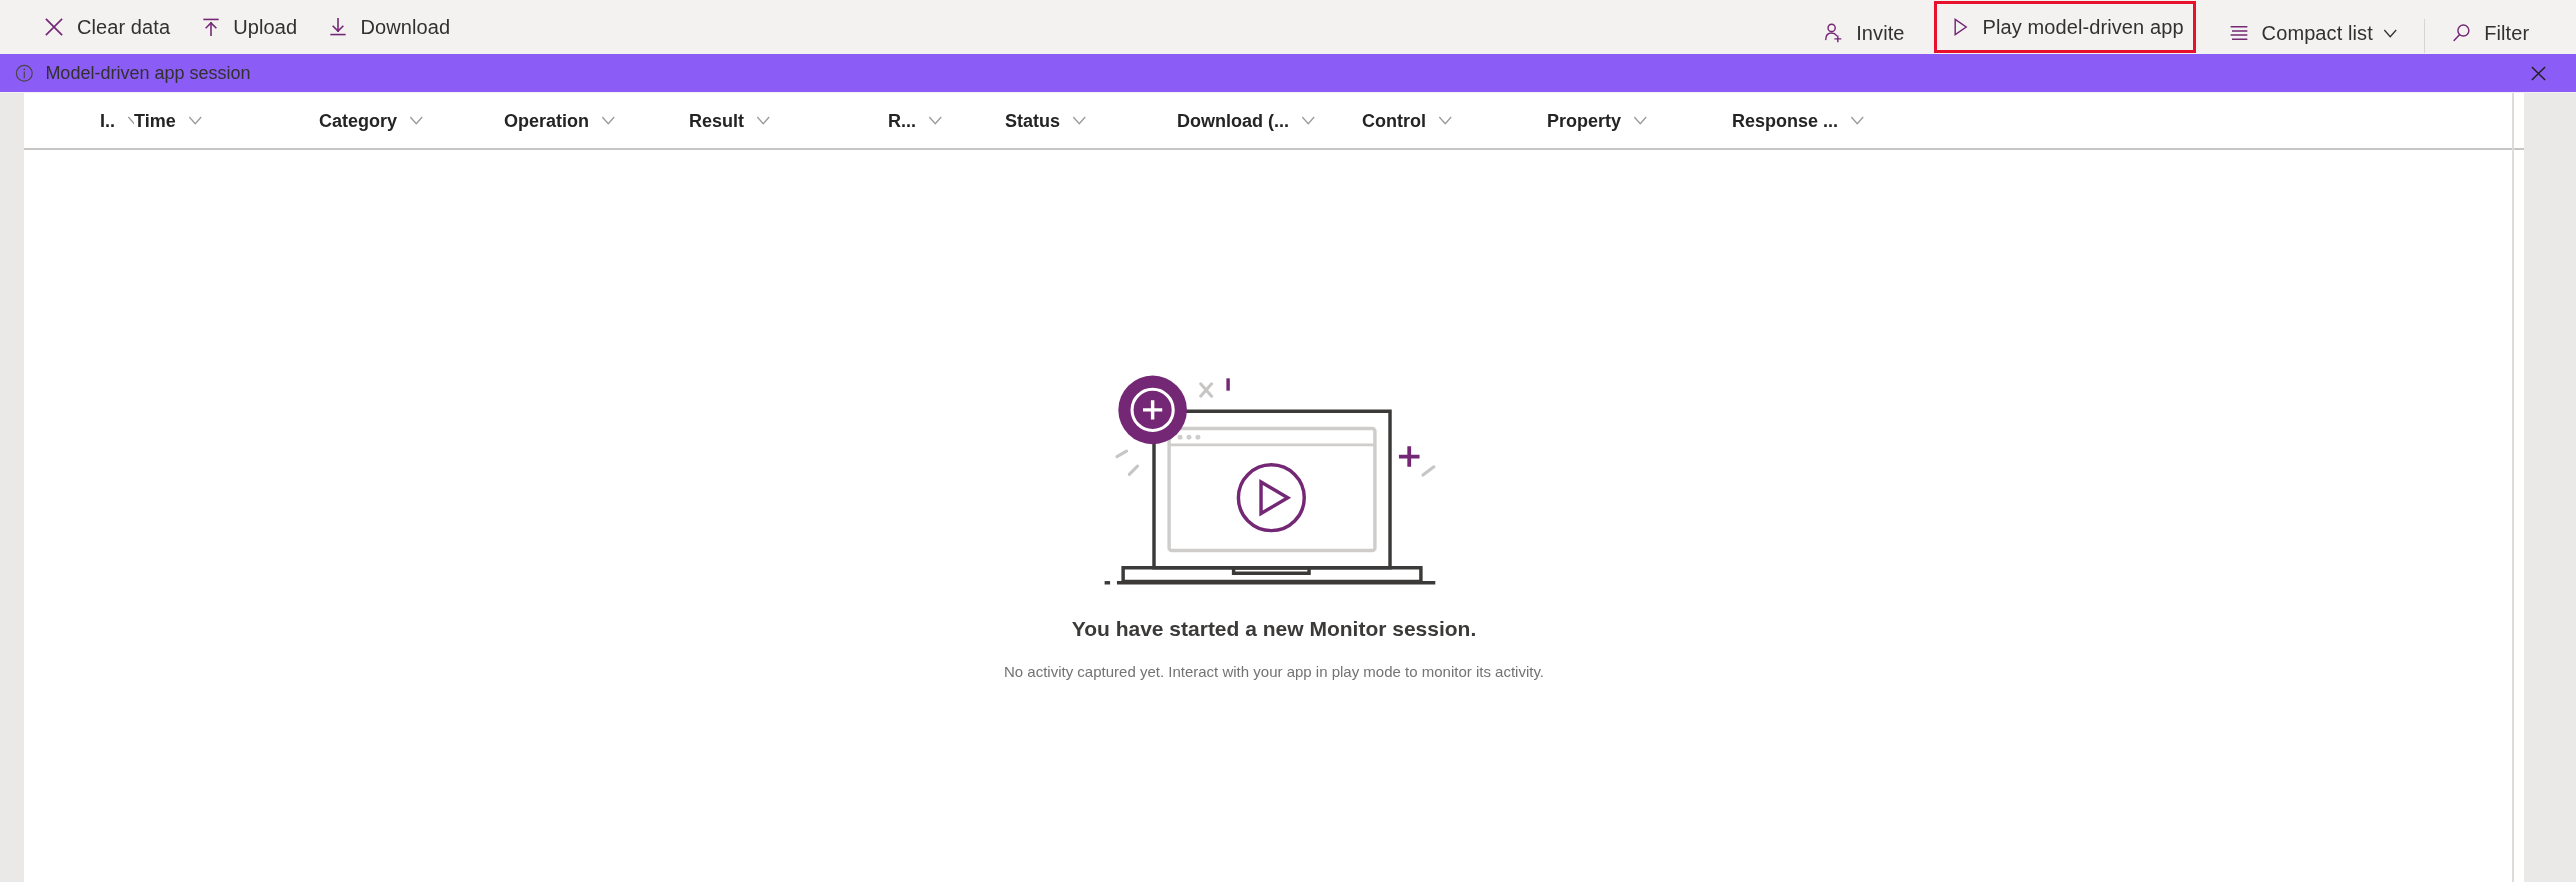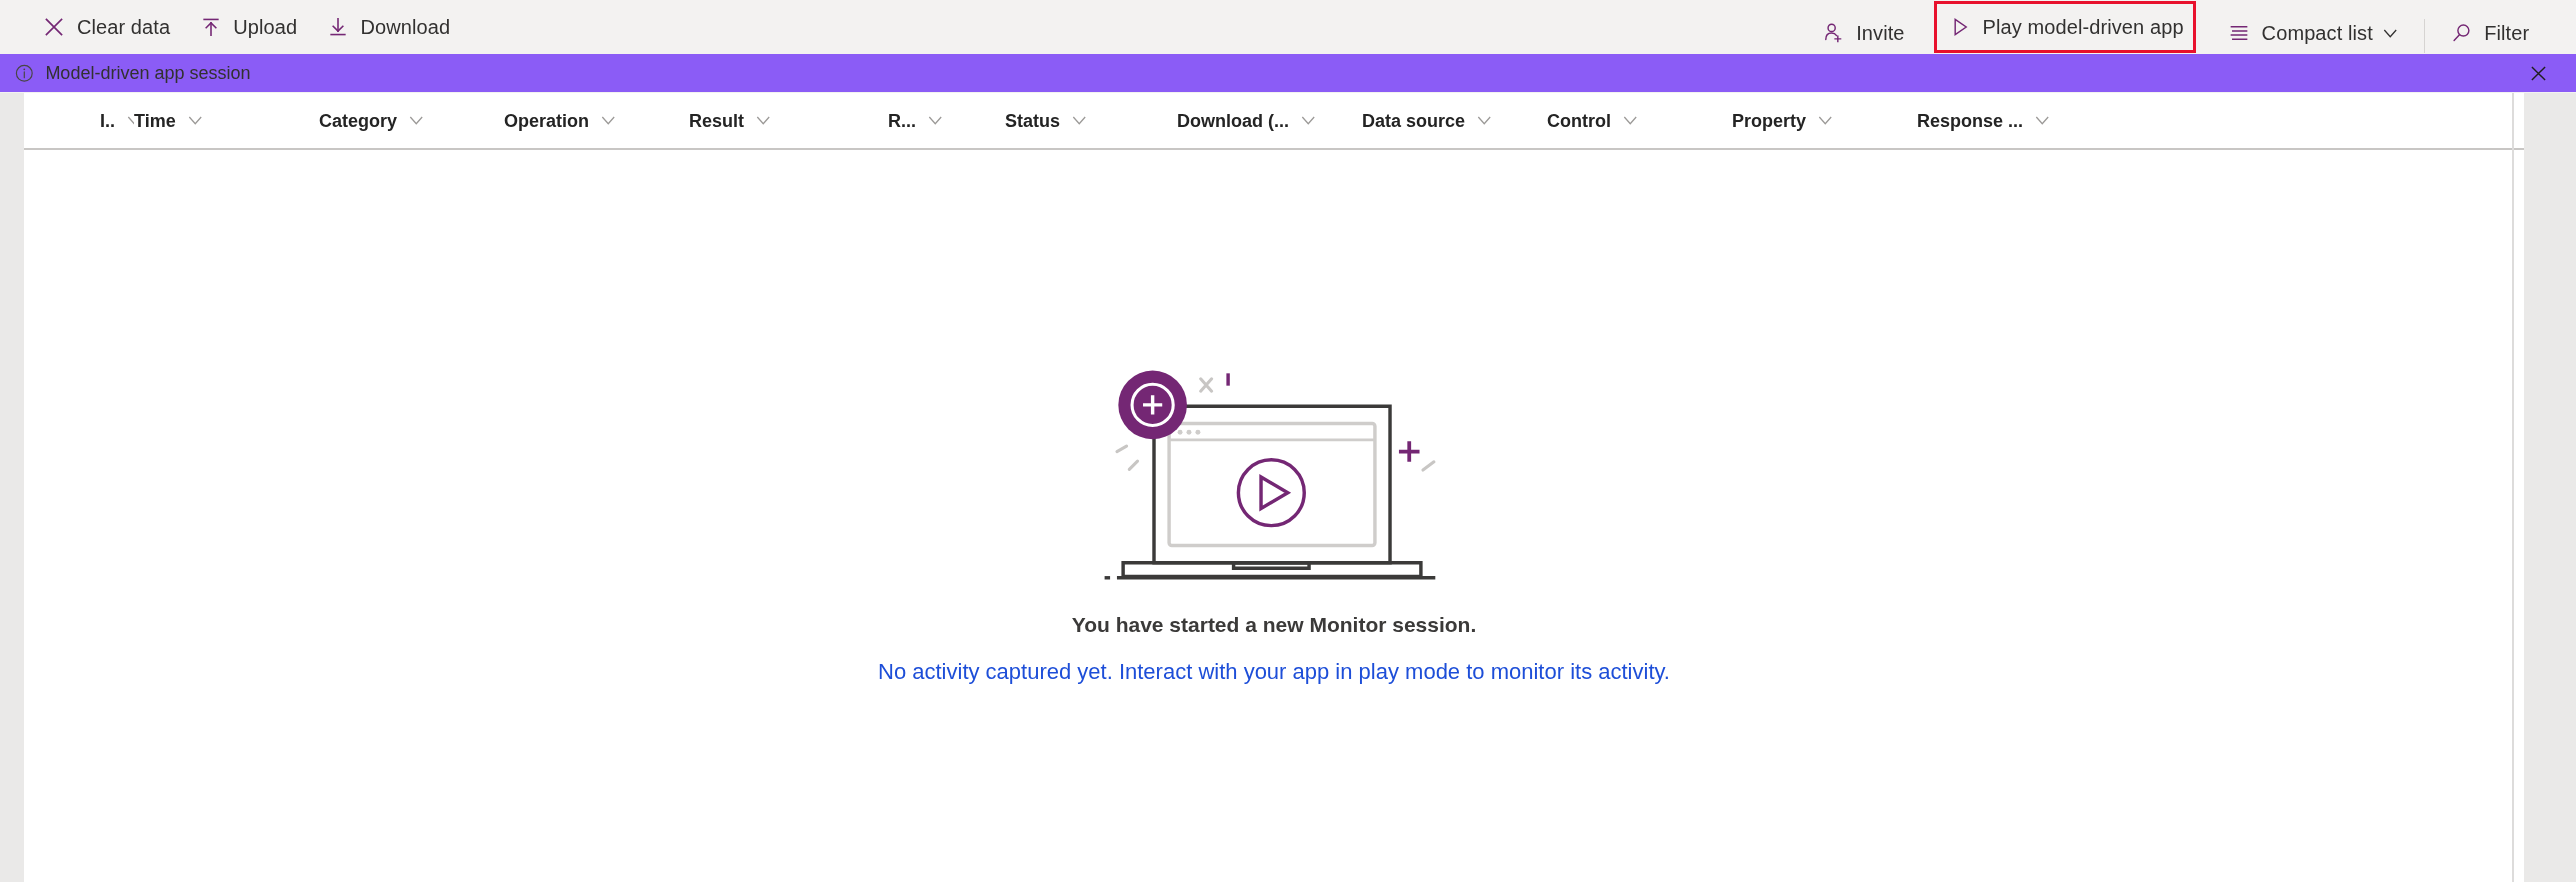--- a/index.html
+++ b/index.html
@@ -218,22 +218,22 @@
     margin-left: 6.9px;
   }
   .empty-title {
     font-size: 21px;
     font-weight: bold;
     color: #3b3a39;
     margin-top: 1px;
     line-height: 1.2;
   }
   .empty-sub {
-    font-size: 22px;
-    color: #1d4ed8;
+    font-size: 15px;
+    color: #737373;
     margin-top: 22px;
     line-height: 1.2;
   }
 </style>
 </head>
 <body>
 
 <div id="app">
 
   <div class="commandbar">
@@ -412,28 +412,20 @@
 
         <div class="col" style="width:185px;">
           <span class="col-lbl">Download (...</span>
           <span class="col-caret">
             <svg width="16.5" height="16.5" viewBox="0 0 24 24">
                 <path d="M4 8 L12 17 L20 8" stroke="#9b9997" stroke-width="1.9" fill="none" stroke-linecap="square" stroke-linejoin="miter"></path>
               </svg>
           </span>
         </div>
 
-        <div class="col" style="width:185px;">
-          <span class="col-lbl">Data source</span>
-          <span class="col-caret">
-            <svg width="16.5" height="16.5" viewBox="0 0 24 24">
-                <path d="M4 8 L12 17 L20 8" stroke="#9b9997" stroke-width="1.9" fill="none" stroke-linecap="square" stroke-linejoin="miter"></path>
-              </svg>
-          </span>
-        </div>
 
         <div class="col" style="width:185px;">
           <span class="col-lbl">Control</span>
           <span class="col-caret">
             <svg width="16.5" height="16.5" viewBox="0 0 24 24">
                 <path d="M4 8 L12 17 L20 8" stroke="#9b9997" stroke-width="1.9" fill="none" stroke-linecap="square" stroke-linejoin="miter"></path>
               </svg>
           </span>
         </div>
 

